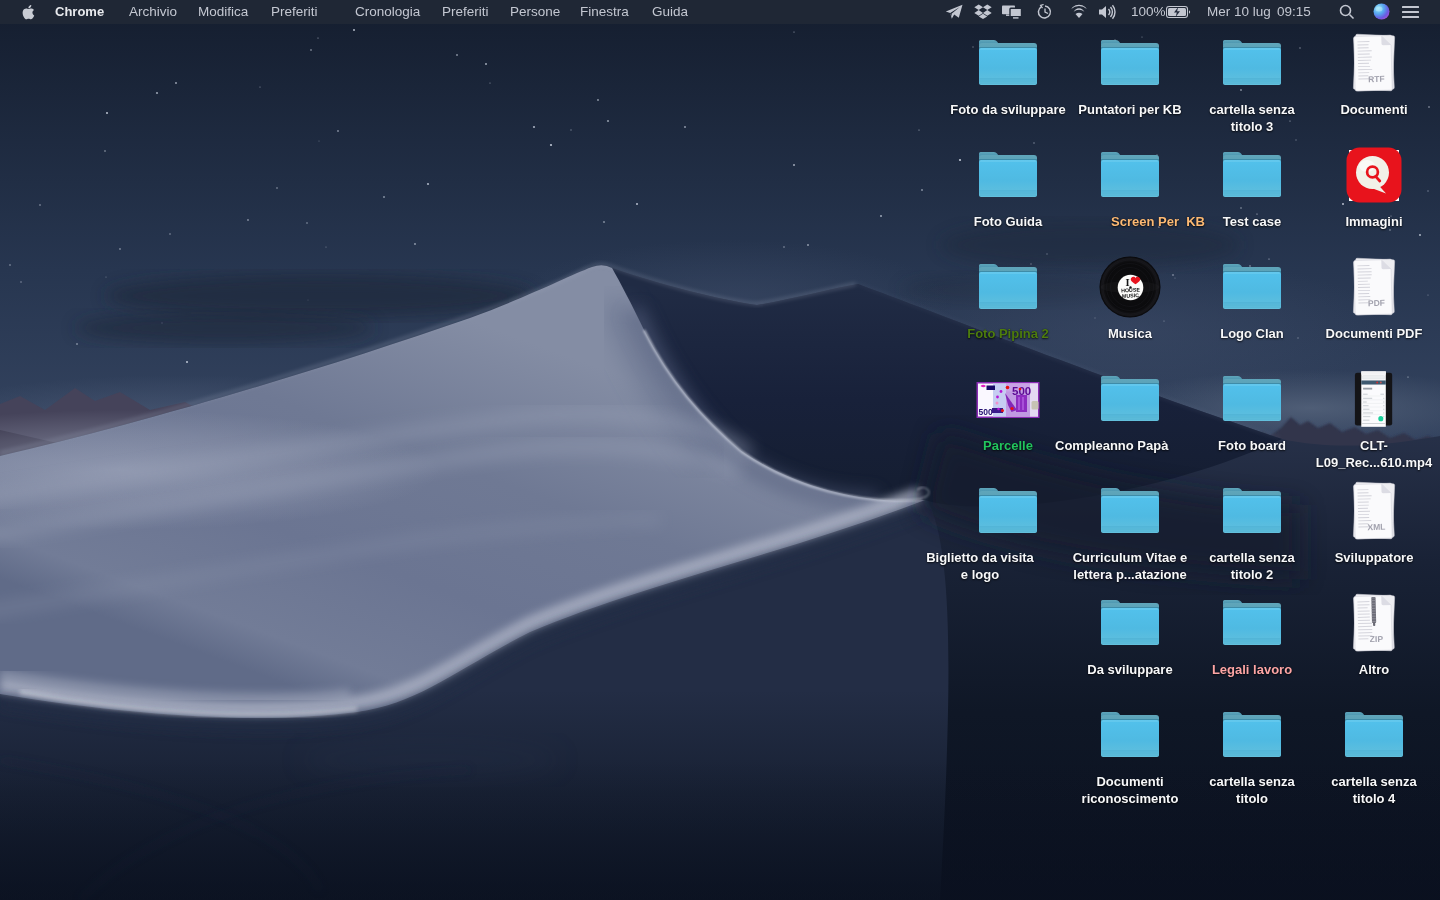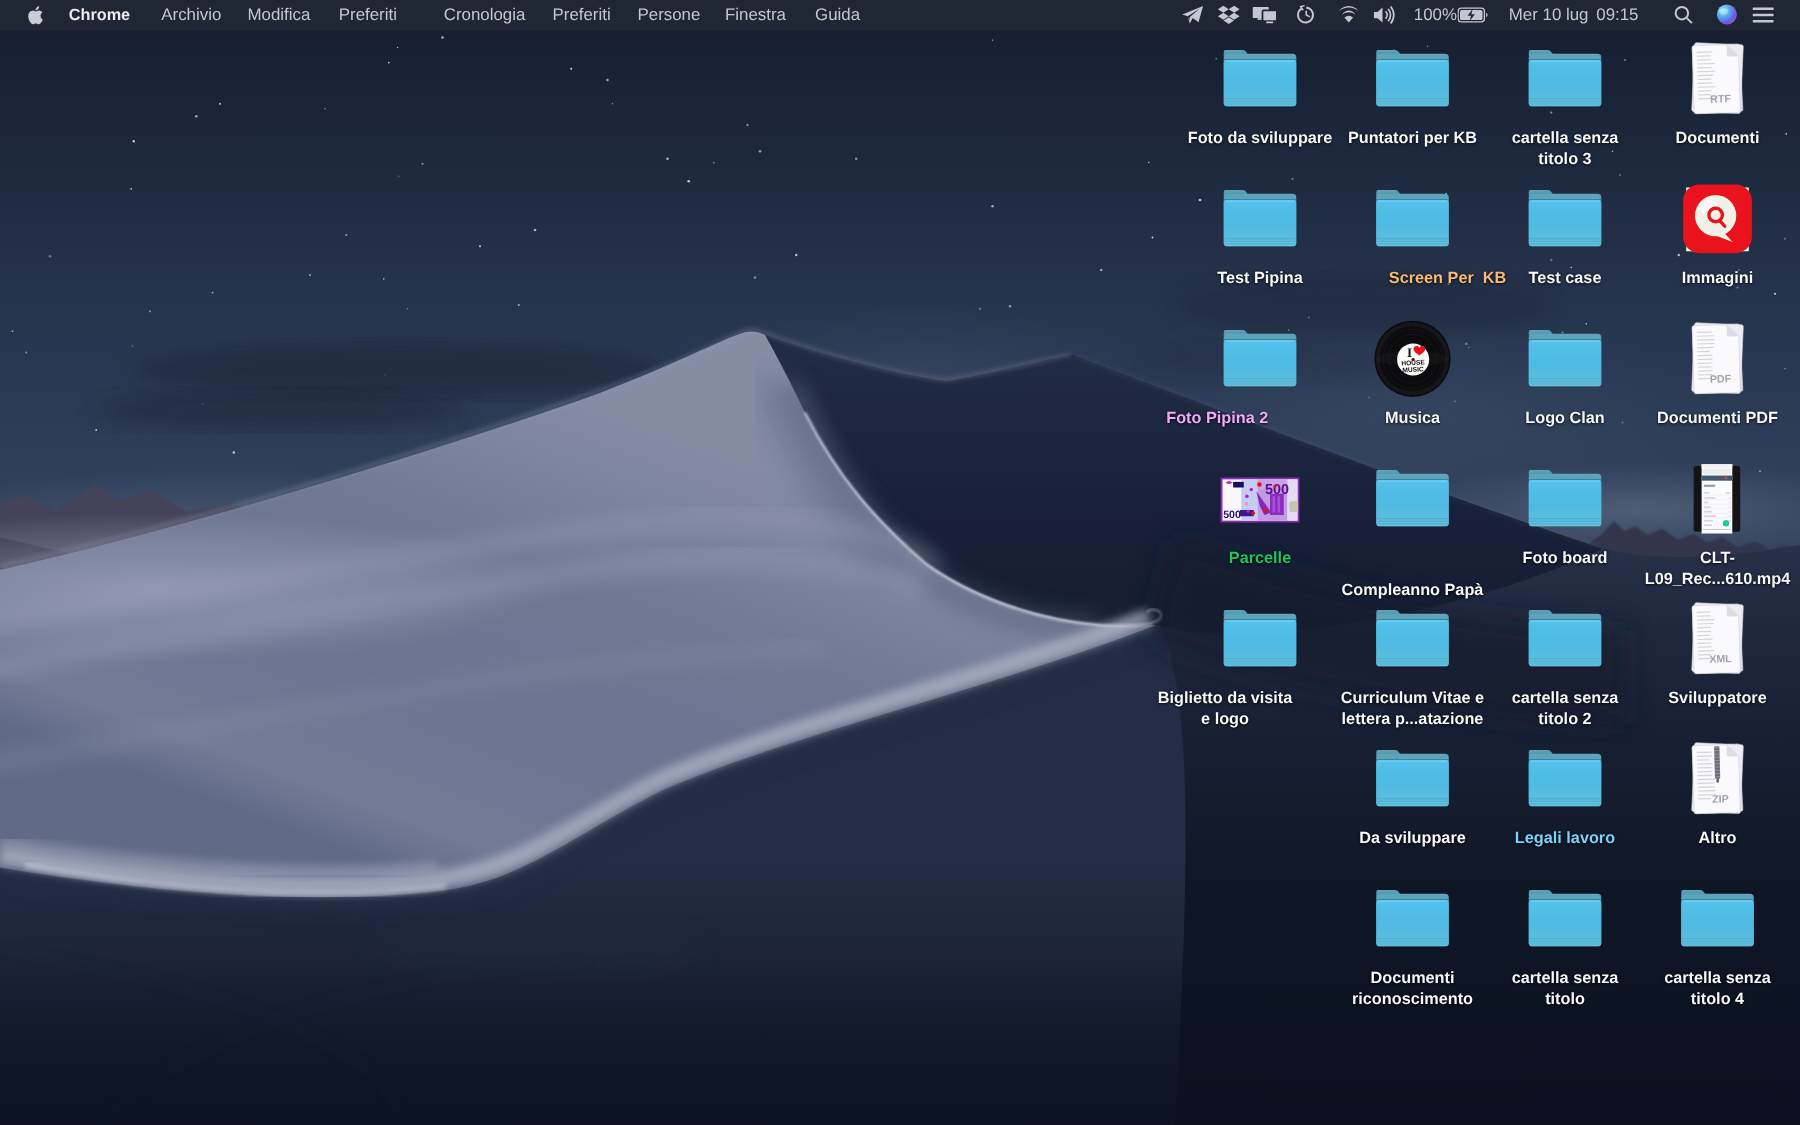--- a/index.html
+++ b/index.html
@@ -274,21 +274,21 @@
       <rect x="7" y="35.9" width="14" height="0.9" fill="#d2d2da" transform="rotate(-1.5 23 30)"></rect>
       <rect x="7" y="39.0" width="11" height="0.9" fill="#d2d2da" transform="rotate(-1.5 23 30)"></rect>
       <rect x="7" y="42.1" width="10" height="0.9" fill="#d2d2da" transform="rotate(-1.5 23 30)"></rect>
       <rect x="7" y="45.2" width="14" height="0.9" fill="#d2d2da" transform="rotate(-1.5 23 30)"></rect>
       <text x="25" y="49" font-size="8.5" font-weight="bold" fill="#a2a2ae" text-anchor="middle" font-family="Liberation Sans" transform="rotate(-1.5 23 30)">RTF</text>
     </svg></div>
 <div style="position:absolute;left:1299px;top:102px;width:150px;text-align:center;font-size:13px;font-weight:bold;color:#f7f8fa;line-height:16.5px;text-shadow:0 1px 2px rgba(0,0,0,0.75),0 0 1px rgba(0,0,0,0.5)">Documenti</div>
 <div style="position:absolute;left:976px;top:152px;width:64px"><svg width="64" height="48" viewBox="0 0 64 48">
       <use href="#folder"></use>
     </svg></div>
-<div style="position:absolute;left:933px;top:214px;width:150px;text-align:center;font-size:13px;font-weight:bold;color:#f7f8fa;line-height:16.5px;text-shadow:0 1px 2px rgba(0,0,0,0.75),0 0 1px rgba(0,0,0,0.5)">Test Pipina</div>
+<div style="position:absolute;left:933px;top:214px;width:150px;text-align:center;font-size:13px;font-weight:bold;color:#f7f8fa;line-height:16.5px;text-shadow:0 1px 2px rgba(0,0,0,0.75),0 0 1px rgba(0,0,0,0.5)">Foto Guida</div>
 <div style="position:absolute;left:1098px;top:152px;width:64px"><svg width="64" height="48" viewBox="0 0 64 48">
       <use href="#folder"></use>
     </svg></div>
 <div style="position:absolute;left:1055px;top:214px;width:150px;text-align:right;font-size:13px;font-weight:bold;color:#fdba74;line-height:16.5px;text-shadow:0 1px 2px rgba(0,0,0,0.75),0 0 1px rgba(0,0,0,0.5)">Screen Per&nbsp; KB</div>
 <div style="position:absolute;left:1220px;top:152px;width:64px"><svg width="64" height="48" viewBox="0 0 64 48">
       <use href="#folder"></use>
     </svg></div>
 <div style="position:absolute;left:1177px;top:214px;width:150px;text-align:center;font-size:13px;font-weight:bold;color:#f7f8fa;line-height:16.5px;text-shadow:0 1px 2px rgba(0,0,0,0.75),0 0 1px rgba(0,0,0,0.5)">Test case</div>
 <div style="position:absolute;left:1342px;top:147px;width:64px"><svg width="64" height="58" viewBox="0 0 64 58">
 <path d="M7,3 h50 v51 h-50 z" fill="#ffffff"></path>
@@ -296,21 +296,21 @@
 <circle cx="30.5" cy="25.5" r="16.5" fill="#f2f1e8"></circle>
 <path d="M36 37.5 L44 46.5 L29.5 41 Z" fill="#f2f1e8"></path>
 <ellipse cx="25" cy="19" rx="8" ry="6" fill="#ffffff" opacity="0.6"></ellipse>
 <circle cx="30.5" cy="25" r="5.4" fill="none" stroke="#e8131c" stroke-width="2.7"></circle>
 <path d="M33.6 29.3 L37.8 34" stroke="#e8131c" stroke-width="2.7" stroke-linecap="round"></path>
 </svg></div>
 <div style="position:absolute;left:1299px;top:214px;width:150px;text-align:center;font-size:13px;font-weight:bold;color:#f7f8fa;line-height:16.5px;text-shadow:0 1px 2px rgba(0,0,0,0.75),0 0 1px rgba(0,0,0,0.5)">Immagini</div>
 <div style="position:absolute;left:976px;top:264px;width:64px"><svg width="64" height="48" viewBox="0 0 64 48">
       <use href="#folder"></use>
     </svg></div>
-<div style="position:absolute;left:933px;top:326px;width:150px;font-size:13px;font-weight:bold;color:#f0abfc;line-height:16.5px;text-shadow:0 1px 2px rgba(0,0,0,0.75),0 0 1px rgba(0,0,0,0.5)">Foto Pipina 2</div>
+<div style="position:absolute;left:933px;top:326px;width:150px;text-align:center;font-size:13px;font-weight:bold;color:#4d7c0f;line-height:16.5px;text-shadow:0 1px 2px rgba(0,0,0,0.75),0 0 1px rgba(0,0,0,0.5)">Foto Pipina 2</div>
 <div style="position:absolute;left:1098px;top:256px;width:64px"><svg width="64" height="64" viewBox="0 0 64 64">
 <defs>
         <radialGradient id="vg" cx="0.5" cy="0.5" r="0.5">
 <stop offset="0" stop-color="#0e0e10"></stop>
           <stop offset="0.8" stop-color="#0b0b0d"></stop>
           <stop offset="0.93" stop-color="#17171b"></stop>
           <stop offset="1" stop-color="#050507"></stop>
 </radialGradient>
       </defs>
 <circle cx="32" cy="31" r="30.5" fill="url(#vg)"></circle>
@@ -375,21 +375,21 @@
         <circle cx="25" cy="11.5" r="1.4"></circle>
         <circle cx="21.5" cy="17" r="1.4"></circle>
         <circle cx="22.5" cy="29" r="1.3"></circle>
       </g>
 <circle cx="21" cy="23" r="1.5" fill="#f090cc"></circle>
 </svg></div>
 <div style="position:absolute;left:933px;top:438px;width:150px;text-align:center;font-size:13px;font-weight:bold;color:#22c55e;line-height:16.5px;text-shadow:0 1px 2px rgba(0,0,0,0.75),0 0 1px rgba(0,0,0,0.5)">Parcelle</div>
 <div style="position:absolute;left:1098px;top:376px;width:64px"><svg width="64" height="48" viewBox="0 0 64 48">
       <use href="#folder"></use>
     </svg></div>
-<div style="position:absolute;left:1055px;top:464px;width:150px;text-align:center;font-size:13px;font-weight:bold;color:#f7f8fa;line-height:16.5px;text-shadow:0 1px 2px rgba(0,0,0,0.75),0 0 1px rgba(0,0,0,0.5)">Compleanno Papà</div>
+<div style="position:absolute;left:1055px;top:438px;width:150px;text-align:left;font-size:13px;font-weight:bold;color:#f7f8fa;line-height:16.5px;text-shadow:0 1px 2px rgba(0,0,0,0.75),0 0 1px rgba(0,0,0,0.5)">Compleanno Papà</div>
 <div style="position:absolute;left:1220px;top:376px;width:64px"><svg width="64" height="48" viewBox="0 0 64 48">
       <use href="#folder"></use>
     </svg></div>
 <div style="position:absolute;left:1177px;top:438px;width:150px;text-align:center;font-size:13px;font-weight:bold;color:#f7f8fa;line-height:16.5px;text-shadow:0 1px 2px rgba(0,0,0,0.75),0 0 1px rgba(0,0,0,0.5)">Foto board</div>
 <div style="position:absolute;left:1354px;top:370px;width:40px"><svg width="40" height="60" viewBox="0 0 44 64">
 <rect x="1" y="2" width="41" height="58" rx="2.5" fill="#141417"></rect>
 <rect x="8" y="0.5" width="27" height="61" fill="#fbfbfd"></rect>
 <rect x="8" y="0.5" width="27" height="3.5" fill="#f2f2f4"></rect>
 <rect x="9.5" y="5" width="24" height="4" rx="1" fill="#eceef0" stroke="#d8dadd" stroke-width="0.4"></rect>
 <rect x="8" y="10.5" width="27" height="4.5" fill="#3e5a70"></rect>
@@ -453,21 +453,21 @@
       <text x="25" y="49" font-size="8.5" font-weight="bold" fill="#a2a2ae" text-anchor="middle" font-family="Liberation Sans" transform="rotate(-1.5 23 30)">XML</text>
     </svg></div>
 <div style="position:absolute;left:1299px;top:550px;width:150px;text-align:center;font-size:13px;font-weight:bold;color:#f7f8fa;line-height:16.5px;text-shadow:0 1px 2px rgba(0,0,0,0.75),0 0 1px rgba(0,0,0,0.5)">Sviluppatore</div>
 <div style="position:absolute;left:1098px;top:600px;width:64px"><svg width="64" height="48" viewBox="0 0 64 48">
       <use href="#folder"></use>
     </svg></div>
 <div style="position:absolute;left:1055px;top:662px;width:150px;text-align:center;font-size:13px;font-weight:bold;color:#f7f8fa;line-height:16.5px;text-shadow:0 1px 2px rgba(0,0,0,0.75),0 0 1px rgba(0,0,0,0.5)">Da sviluppare</div>
 <div style="position:absolute;left:1220px;top:600px;width:64px"><svg width="64" height="48" viewBox="0 0 64 48">
       <use href="#folder"></use>
     </svg></div>
-<div style="position:absolute;left:1177px;top:662px;width:150px;text-align:center;font-size:13px;font-weight:bold;color:#7dd3fc;line-height:16.5px;text-shadow:0 1px 2px rgba(0,0,0,0.75),0 0 1px rgba(0,0,0,0.5)">Legali lavoro</div>
+<div style="position:absolute;left:1177px;top:662px;width:150px;text-align:center;font-size:13px;font-weight:bold;color:#fca5a5;line-height:16.5px;text-shadow:0 1px 2px rgba(0,0,0,0.75),0 0 1px rgba(0,0,0,0.5)">Legali lavoro</div>
 <div style="position:absolute;left:1342px;top:593px;width:64px"><svg width="64" height="62" viewBox="-9 0 64 62">
       <use href="#docpage"></use>
       <rect x="7" y="8.0" width="12" height="1" fill="#c4c4ce" transform="rotate(-1.5 23 30)" opacity="0.7"></rect>
       <rect x="7" y="11.1" width="12" height="1" fill="#c4c4ce" transform="rotate(-1.5 23 30)" opacity="0.7"></rect>
       <rect x="7" y="14.2" width="10" height="1" fill="#c4c4ce" transform="rotate(-1.5 23 30)" opacity="0.7"></rect>
       <rect x="7" y="17.3" width="12" height="1" fill="#c4c4ce" transform="rotate(-1.5 23 30)" opacity="0.7"></rect>
       <rect x="7" y="20.4" width="12" height="1" fill="#c4c4ce" transform="rotate(-1.5 23 30)" opacity="0.7"></rect>
       <rect x="7" y="23.5" width="12" height="1" fill="#c4c4ce" transform="rotate(-1.5 23 30)" opacity="0.7"></rect>
       <rect x="7" y="26.6" width="12" height="1" fill="#c4c4ce" transform="rotate(-1.5 23 30)" opacity="0.7"></rect>
       <rect x="7" y="29.7" width="14" height="1" fill="#c4c4ce" transform="rotate(-1.5 23 30)" opacity="0.7"></rect>

